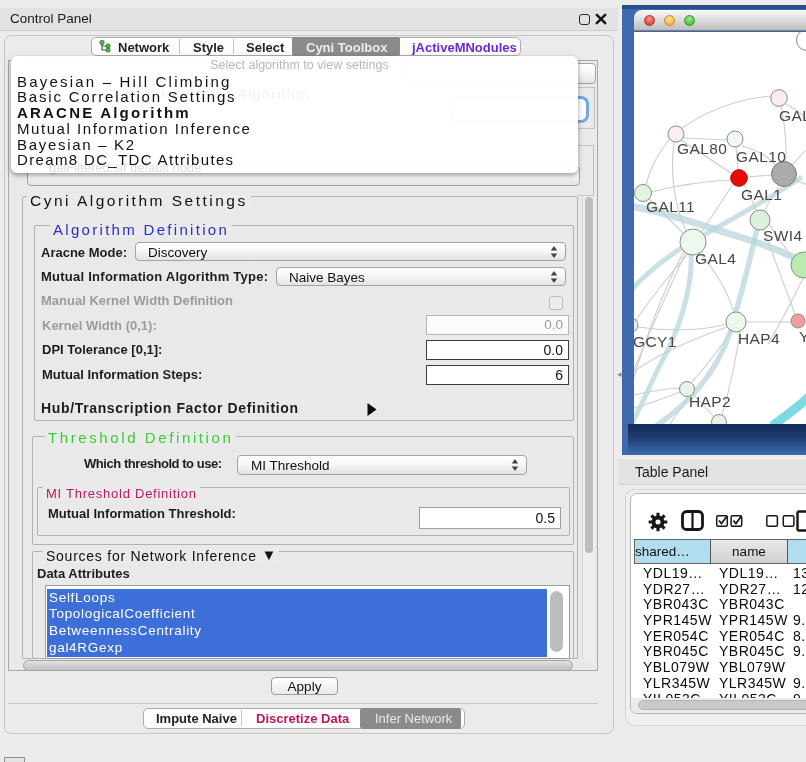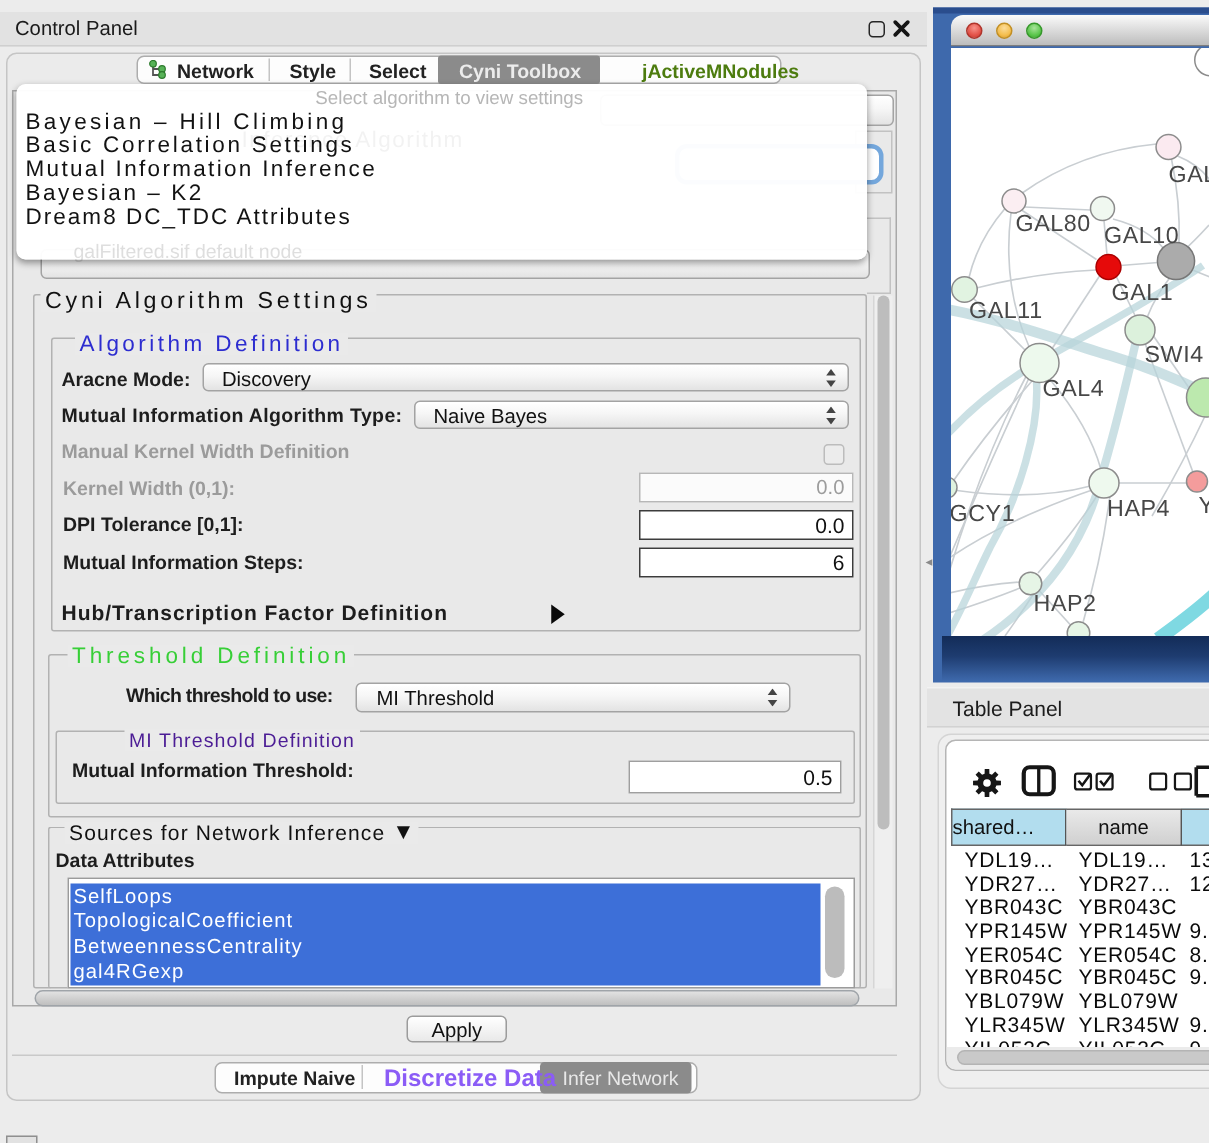--- a/index.html
+++ b/index.html
@@ -53,21 +53,21 @@
     <circle cx="3" cy="2.5" r="2.2" fill="#57b257" stroke="#2c7a2c" stroke-width="0.8"></circle>
     <circle cx="9" cy="6" r="2.2" fill="#57b257" stroke="#2c7a2c" stroke-width="0.8"></circle>
     <circle cx="9" cy="10" r="2.2" fill="#57b257" stroke="#2c7a2c" stroke-width="0.8"></circle>
   </svg>
   <div class="abs" style="left:118px;top:40px;font-size:13px;font-weight:bold;color:#222;">Network</div>
   <div class="abs" style="left:179px;top:39px;width:1px;height:15px;background:#c4c4c4;"></div>
   <div class="abs" style="left:193px;top:40px;font-size:13px;font-weight:bold;color:#222;">Style</div>
   <div class="abs" style="left:233px;top:39px;width:1px;height:15px;background:#c4c4c4;"></div>
   <div class="abs" style="left:246px;top:40px;font-size:13px;font-weight:bold;color:#222;">Select</div>
   <div class="abs" style="left:306px;top:40px;font-size:13px;font-weight:bold;color:#ececec;">Cyni Toolbox</div>
-  <div class="abs" style="left:428px;top:40px;font-size:13px;font-weight:bold;color:#4d7c0f;">jActiveMNodules</div>
+  <div class="abs" style="left:412px;top:40px;font-size:13px;font-weight:bold;color:#6d28d9;">jActiveMNodules</div>
 
   <div class="grp" style="left:22px;top:196px;width:556px;height:463px;"></div>
   <div class="gt" style="left:27px;top:193px;color:#111;font-size:15.5px;letter-spacing:2.5px;">Cyni Algorithm Settings</div>
 
   <div class="grp" style="left:34px;top:225px;width:540px;height:196px;"></div>
   <div class="gt" style="left:50px;top:222px;color:#2d2dd0;font-size:15px;letter-spacing:2.3px;">Algorithm Definition</div>
 
   <div class="lbl abs" style="left:41px;top:245px;">Aracne Mode:</div>
   <div class="combo" style="left:135px;top:242px;width:431px;height:19px;">
     <span class="ct">Discovery</span>
@@ -109,21 +109,21 @@
   <div class="lbl abs" style="left:84px;top:456px;letter-spacing:-0.45px;">Which threshold to use:</div>
   <div class="combo" style="left:237px;top:455px;width:290px;height:20px;">
     <span class="ct" style="left:13px;">MI Threshold</span>
     <svg class="carr" viewBox="0 0 8 12">
           <path d="M4 0 L7.2 4.4 L0.8 4.4 Z" fill="#444"></path>
           <path d="M4 12 L7.2 7.6 L0.8 7.6 Z" fill="#444"></path>
         </svg>
   </div>
 
   <div class="grp" style="left:37px;top:487px;width:533px;height:49px;"></div>
-  <div class="gt" style="left:43px;top:486px;color:#4c1d95;font-size:13px;letter-spacing:0.75px;margin-left:40px;">MI Threshold Definition</div>
+  <div class="gt" style="left:43px;top:486px;color:#be185d;font-size:13px;letter-spacing:0.75px;">MI Threshold Definition</div>
   <div class="lbl abs" style="left:48px;top:506px;">Mutual Information Threshold:</div>
   <div class="field" style="left:419px;top:507px;width:142px;height:22px;border:1px solid #9f9f9f;line-height:20px;">0.5</div>
 
   <div class="grp" style="left:32px;top:551px;width:542px;height:108px;border-bottom:none;"></div>
   <div class="gt" style="left:43px;top:548px;color:#111;font-size:14px;letter-spacing:0.75px;">Sources for Network Inference <span style="font-size:15px;position:relative;top:-1px;letter-spacing:0;">▼</span></div>
 
   <div class="lbl abs" style="left:37px;top:566px;">Data Attributes</div>
   <div class="abs" style="left:45px;top:585px;width:525px;height:74px;border:1px solid #9b9b9b;background:#fff;overflow:hidden;">
     <div class="abs" style="left:1px;top:3px;width:500px;height:68px;background:#3d6fd8;"></div>
     <div class="abs" style="left:3px;top:3.5px;font-size:13.5px;letter-spacing:0.7px;color:#fff;line-height:16.7px;white-space:nowrap;">SelfLoops<br>TopologicalCoefficient<br>BetweennessCentrality<br>gal4RGexp</div>
@@ -134,30 +134,31 @@
   <div class="abs" style="left:582px;top:197px;width:13px;height:462px;background:#efefef;border-left:1px solid #d6d6d6;"></div>
   <div class="abs" style="left:584.5px;top:197px;width:8px;height:356px;border-radius:4.5px;background:#bdbdbd;"></div>
 
   <div class="abs" style="left:271px;top:677px;width:67px;height:18px;border:1px solid #9c9c9c;border-radius:4px;background:linear-gradient(#fff,#e9e9e9);text-align:center;font-size:13.5px;color:#111;line-height:17px;">Apply</div>
   <div class="abs" style="left:8px;top:703px;width:590px;height:1px;background:#c9c9c9;"></div>
 
   <div class="abs" style="left:143px;top:708px;width:322px;height:21px;background:#fdfdfd;border:1px solid #adadad;border-radius:5px;"></div>
   <div class="abs" style="left:360px;top:708px;width:101px;height:21px;background:#8b8b8b;border-radius:3px;"></div>
   <div class="abs" style="left:156px;top:711px;font-size:13px;font-weight:bold;color:#222;">Impute Naive</div>
   <div class="abs" style="left:241px;top:710px;width:1px;height:16px;background:#c4c4c4;"></div>
-  <div class="abs" style="left:256px;top:711px;font-size:16px;font-weight:bold;color:#8b5cf6;">Discretize Data</div>
+  <div class="abs" style="left:256px;top:711px;font-size:13px;font-weight:bold;color:#be185d;">Discretize Data</div>
   <div class="abs" style="left:375px;top:711px;font-size:13px;color:#e8e8e8;">Infer Network</div>
 
   <div class="abs" style="left:11px;top:56px;width:567px;height:117px;background:rgba(255,255,255,0.97);border-radius:6px;box-shadow:0 2px 5px rgba(0,0,0,0.4);">
     <div class="abs" style="left:0;top:2px;width:567px;text-align:center;font-size:12.5px;color:#b6b6b6;padding-left:10px;">Select algorithm to view settings</div>
     <div class="abs" style="left:38px;top:104px;font-size:13px;color:rgba(70,70,70,0.18);">galFiltered.sif default node</div>
     <div class="abs" style="left:150px;top:29px;font-size:15px;letter-spacing:1px;color:rgba(70,70,70,0.07);">Inference Algorithm</div>
     <div class="abs" style="left:0;top:17.5px;width:567px;">
       <div class="drow" style="letter-spacing:2.2px;">Bayesian – Hill Climbing</div>
       <div class="drow" style="letter-spacing:1.8px;">Basic Correlation Settings</div>
+      <div class="drow" style="font-weight:bold;letter-spacing:2.2px;">ARACNE Algorithm</div>
       <div class="drow" style="letter-spacing:1.55px;">Mutual Information Inference</div>
       <div class="drow" style="letter-spacing:1.7px;">Bayesian – K2</div>
       <div class="drow" style="letter-spacing:1.35px;">Dream8 DC_TDC Attributes</div>
     </div>
   </div>
 
   <div class="abs" style="left:4px;top:757px;width:21px;height:12px;border:1.5px solid #8f8f8f;background:#e2e2e2;"></div>
 </div>
 
 <div class="abs" style="left:617px;top:370px;width:6px;height:9px;color:#8a8a8a;font-size:9px;line-height:9px;">◂</div>

